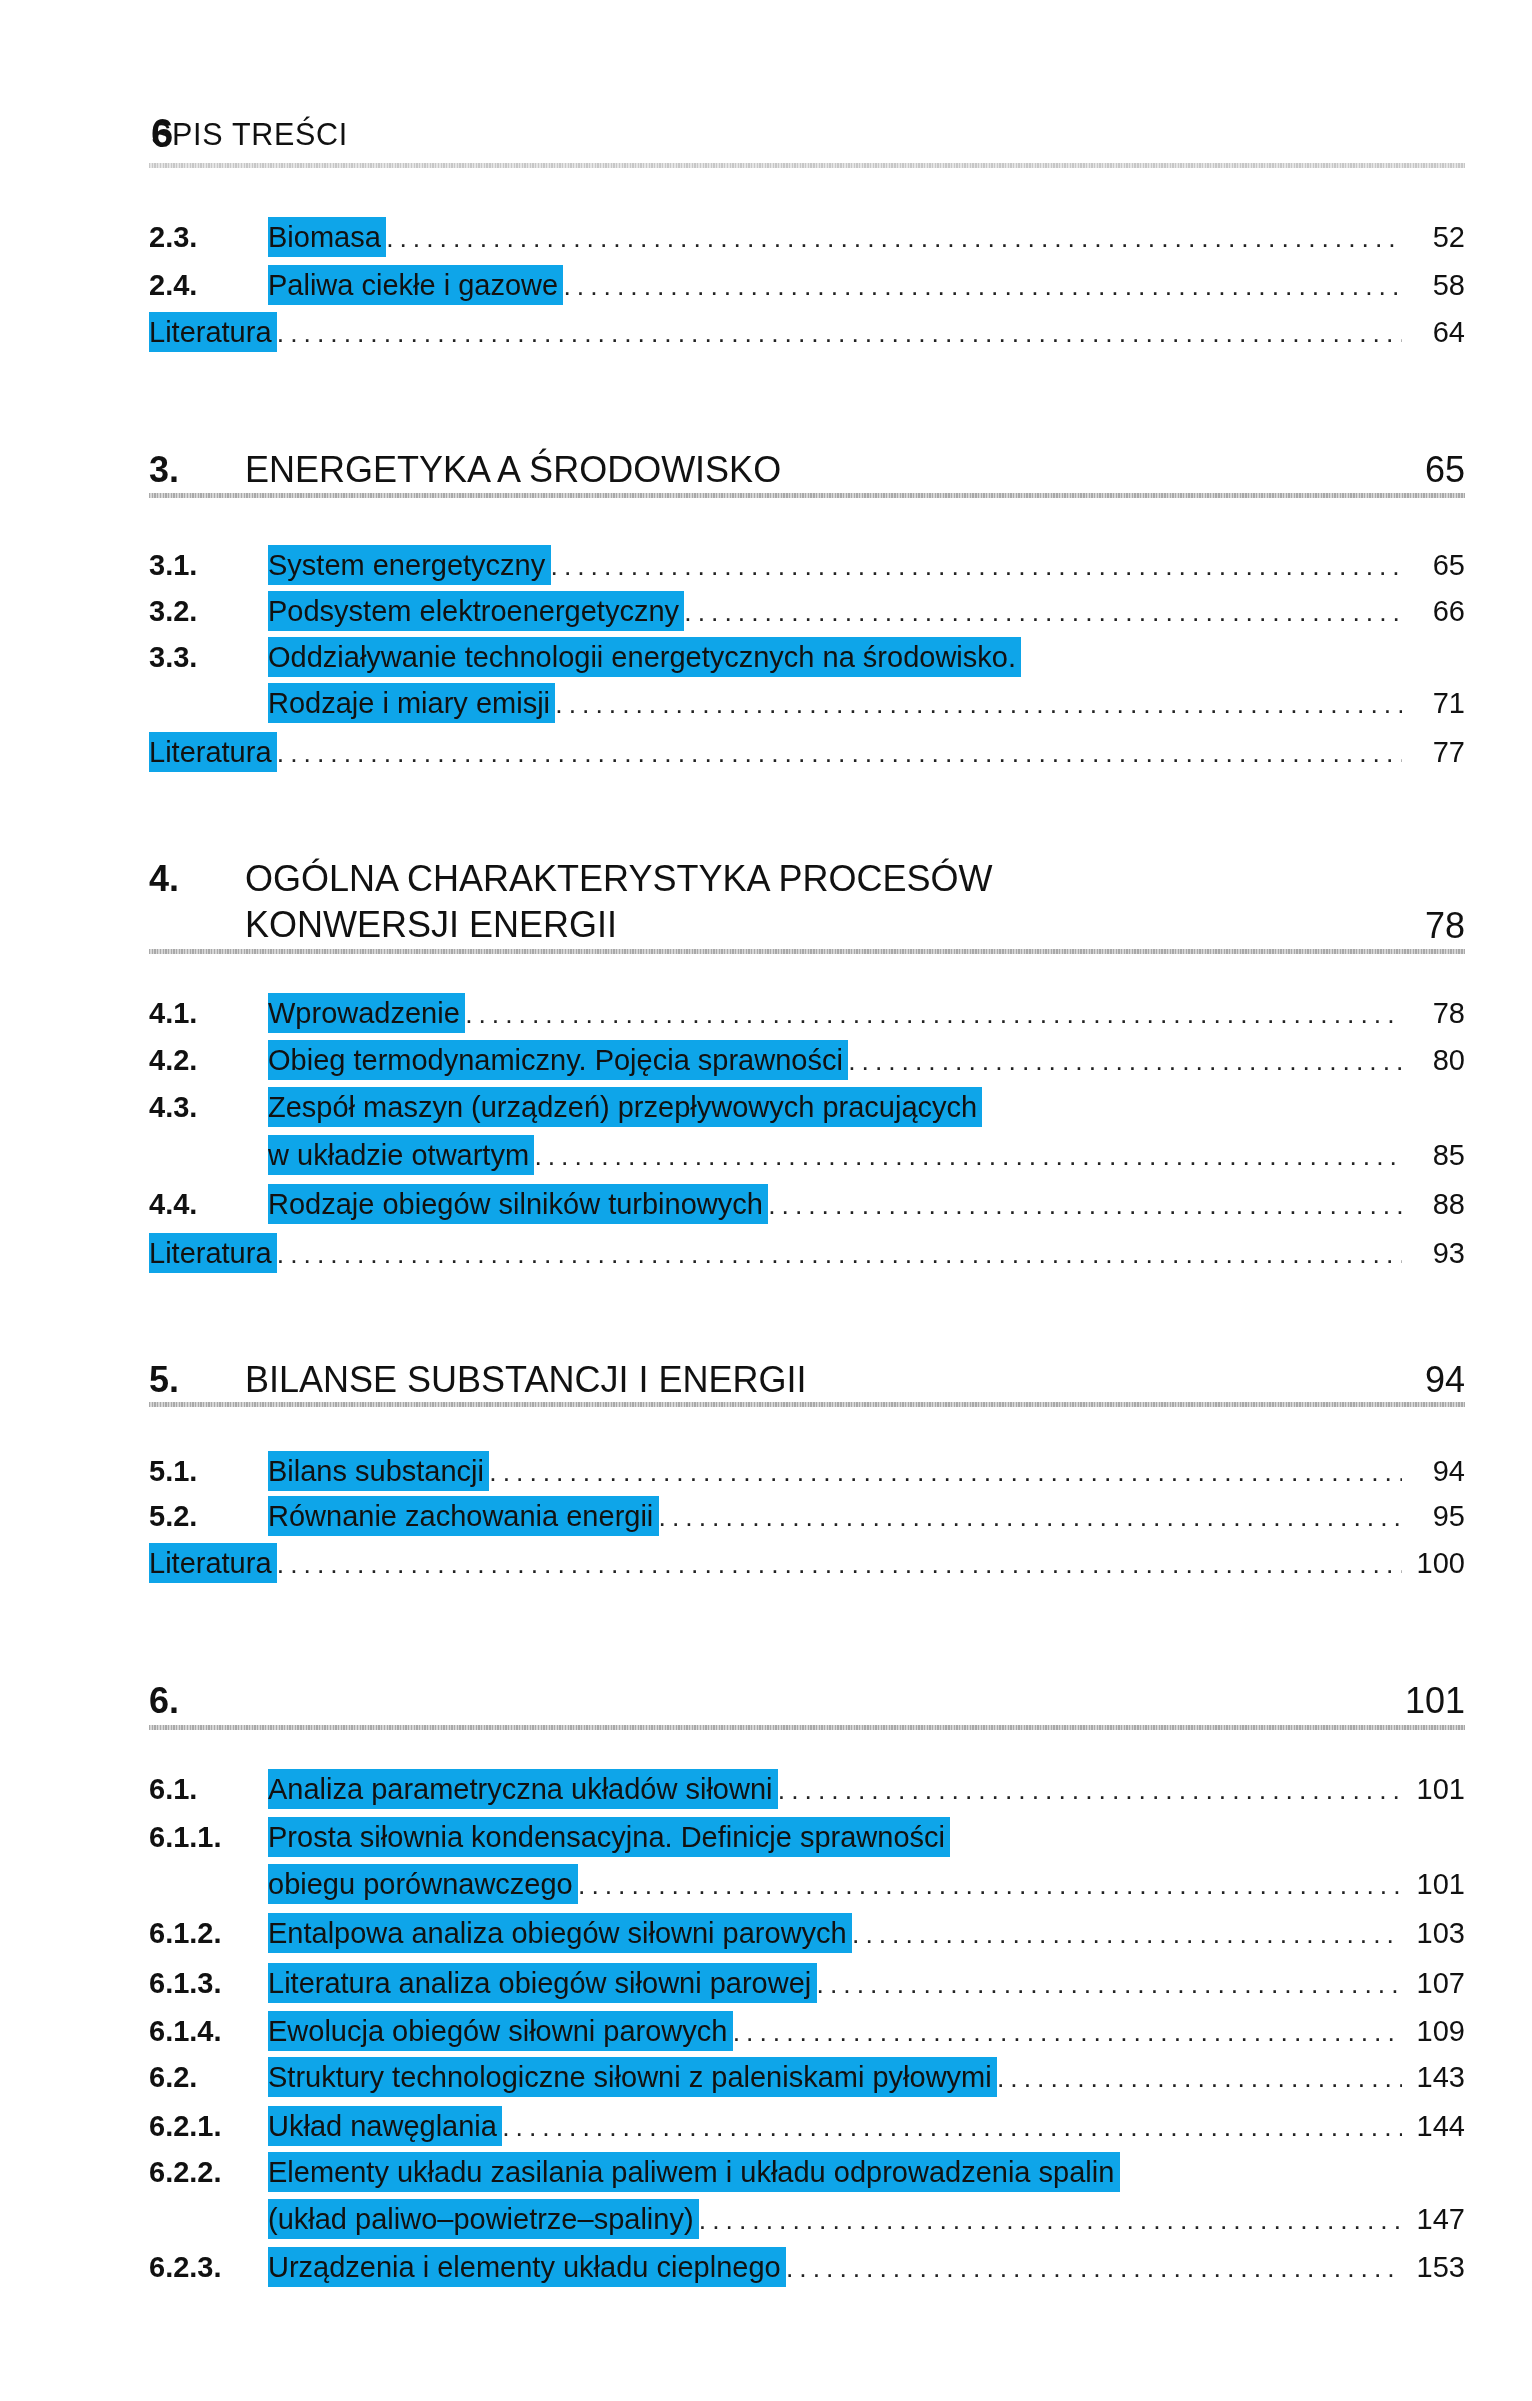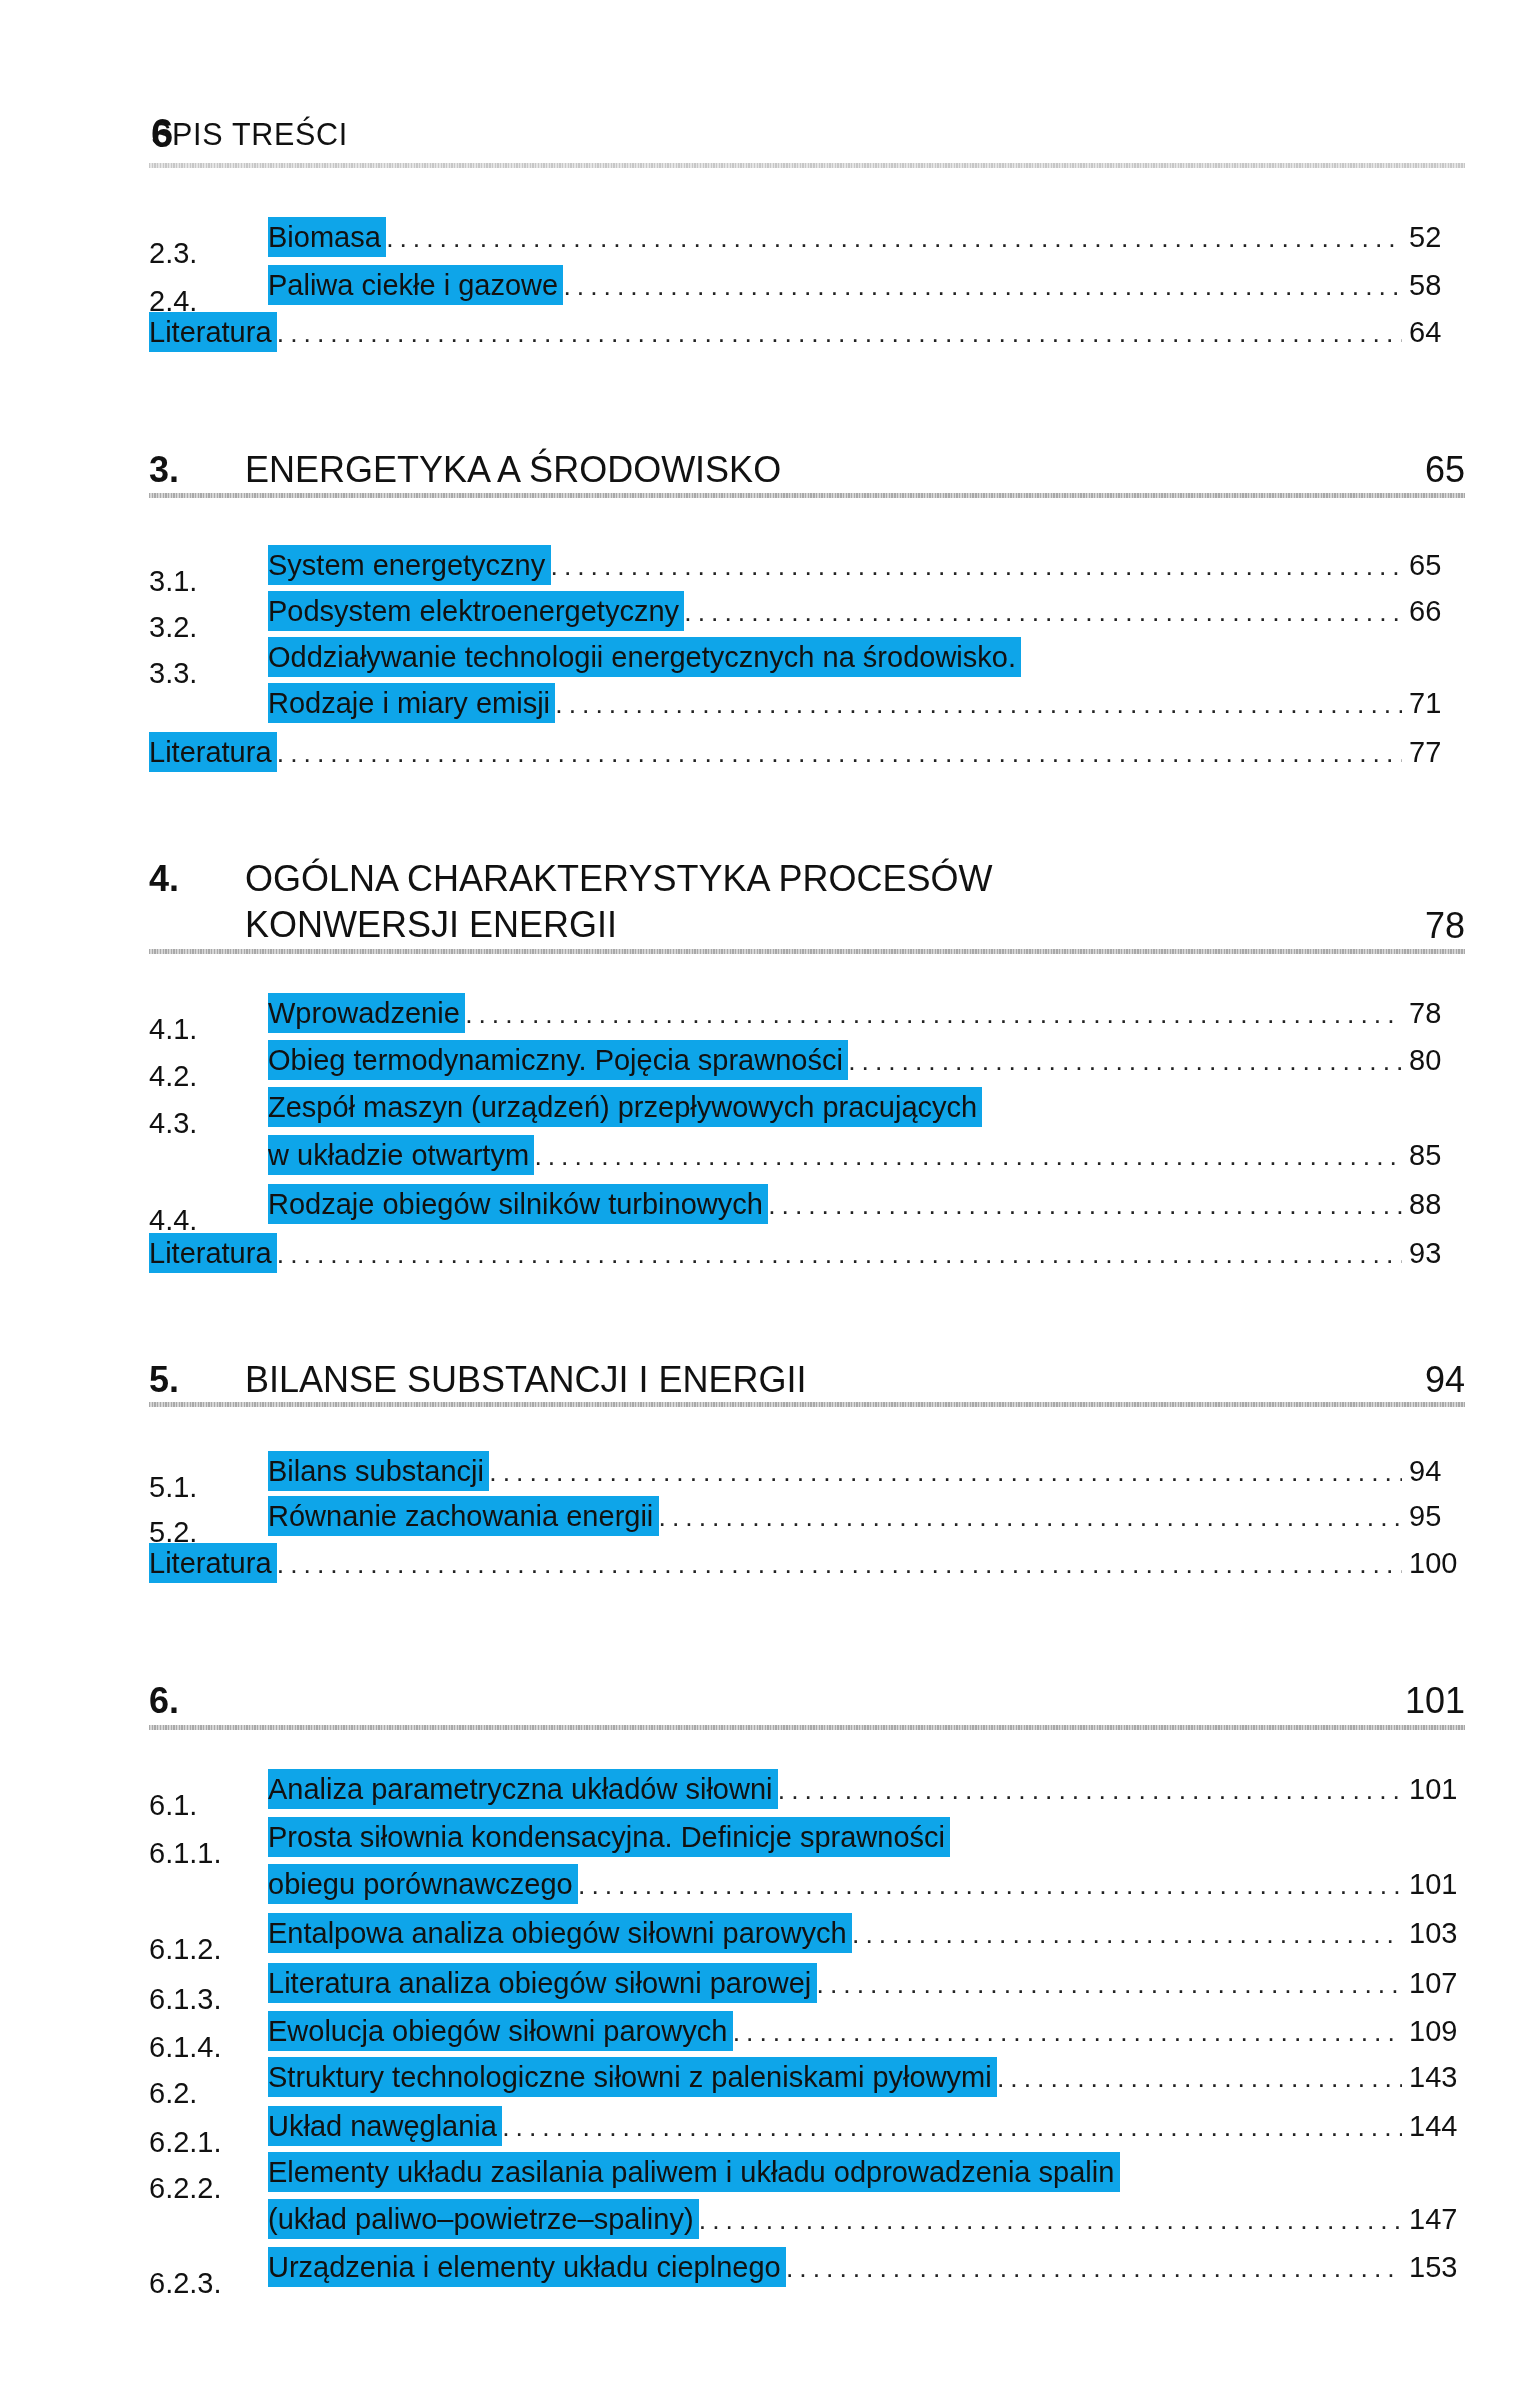--- a/index.html
+++ b/index.html
@@ -13,27 +13,27 @@
   .rule {
     position: absolute; height: 4.6px;
     background: repeating-linear-gradient(90deg, #9a9a9a 0 1.3px, #d0d0d0 1.3px 2.7px);
     opacity: 0.85;
   }
   .header-rule { left: 149px; width: 1316px; top: 163px; opacity: 0.55; }
   .row {
     position: absolute; left: 149px; width: 1316px; height: 40px;
     font-size: 29px; line-height: 40px; white-space: nowrap;
   }
-  .row .num { position: absolute; left: 0; top: 16px; }
+  .row .num { position: absolute; left: 0; top: 0; font-weight: bold; }
   .row .title { position: absolute; left: 119px; top: 0; right: 0; display: flex; align-items: baseline; }
   .row .title.lit { left: 0; }
   .row .text { flex: 0 0 auto; padding-right: 5.3px; background: #0ea5e9; }
   .row .dots { flex: 1 1 auto; overflow: hidden; color: #222; letter-spacing: 6px; font-size: 26.5px; }
   .row .dots::before { content: "......................................................................................................................................................"; }
-  .row .page { flex: 0 0 auto; min-width: 56px; padding-left: 6.6px; }
+  .row .page { flex: 0 0 auto; min-width: 56px; text-align: right; padding-left: 6.6px; }
   .row.cont .title { left: 119px; }
   .row.nodots .dots { visibility: hidden; }
   .chapter {
     position: absolute; left: 149px; width: 1316px; font-size: 36px; line-height: 46px; white-space: nowrap;
   }
   .chapter .cnum { position: absolute; left: 0; top: 0; font-weight: bold; }
   .chapter .ctitle { position: absolute; left: 96px; top: 0; }
   .chapter .cpage { position: absolute; right: 0; bottom: 0; }
 </style>
 </head>

